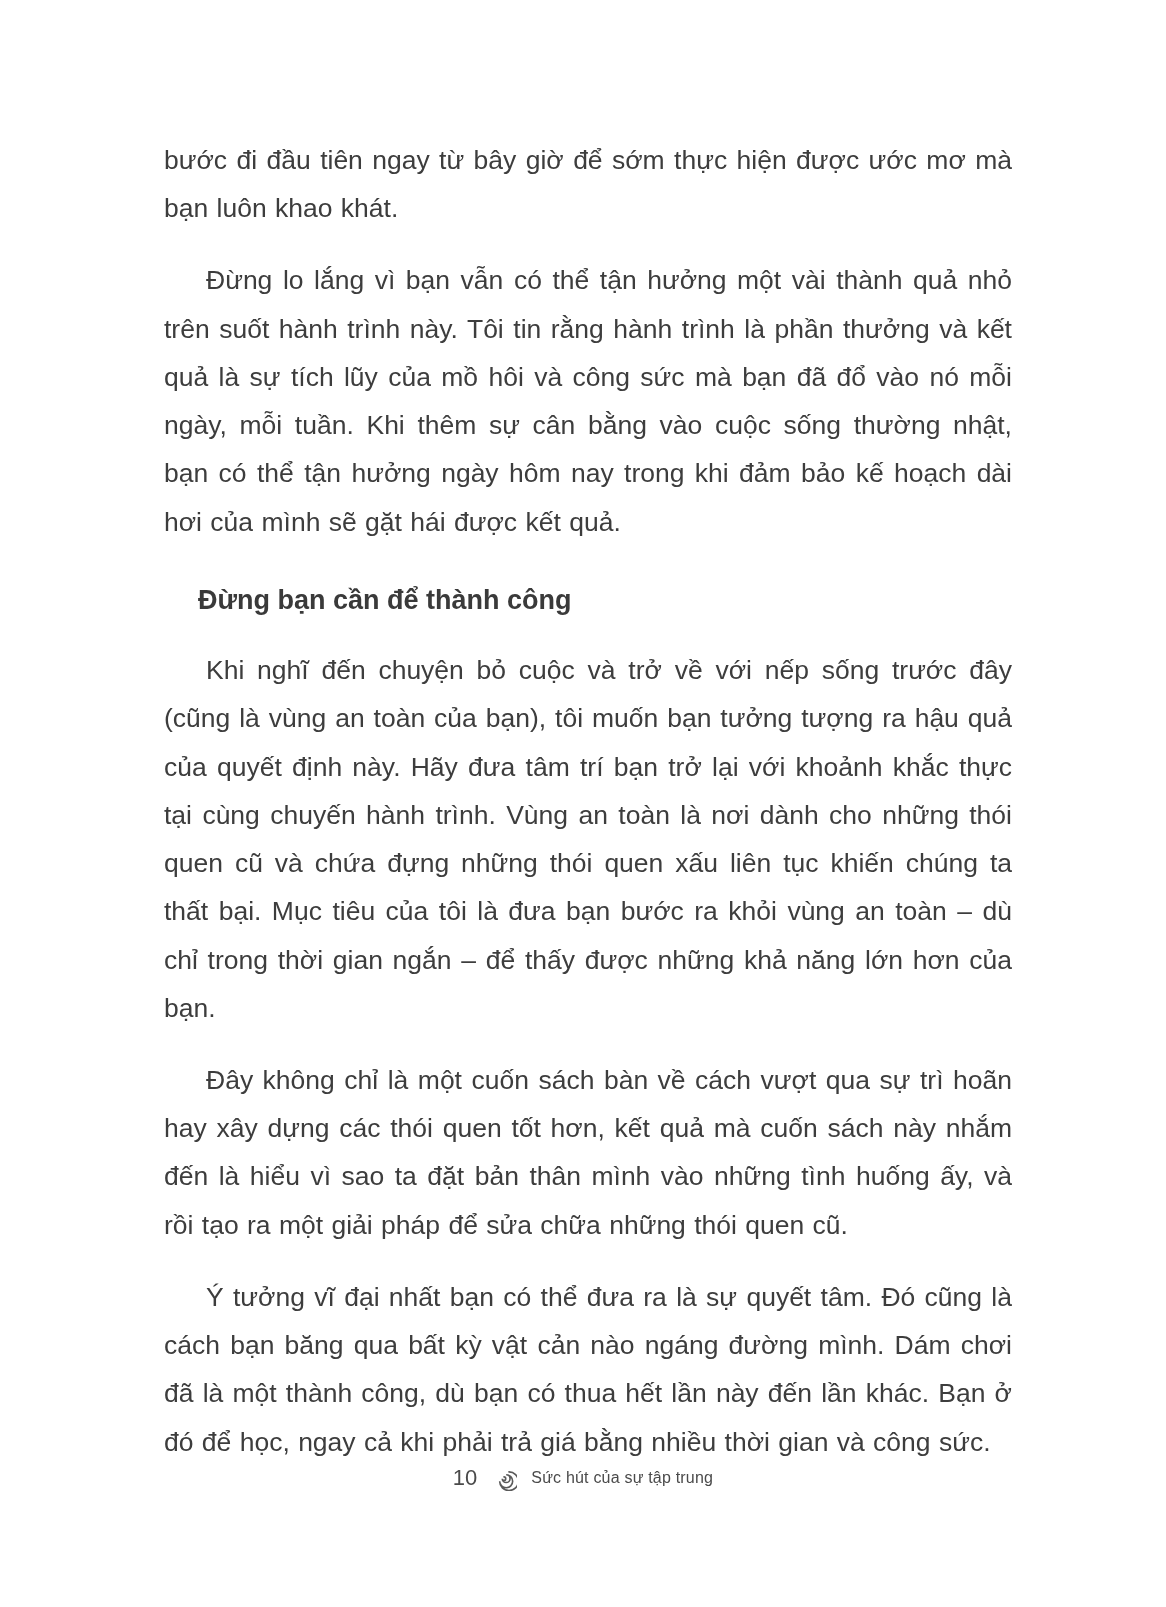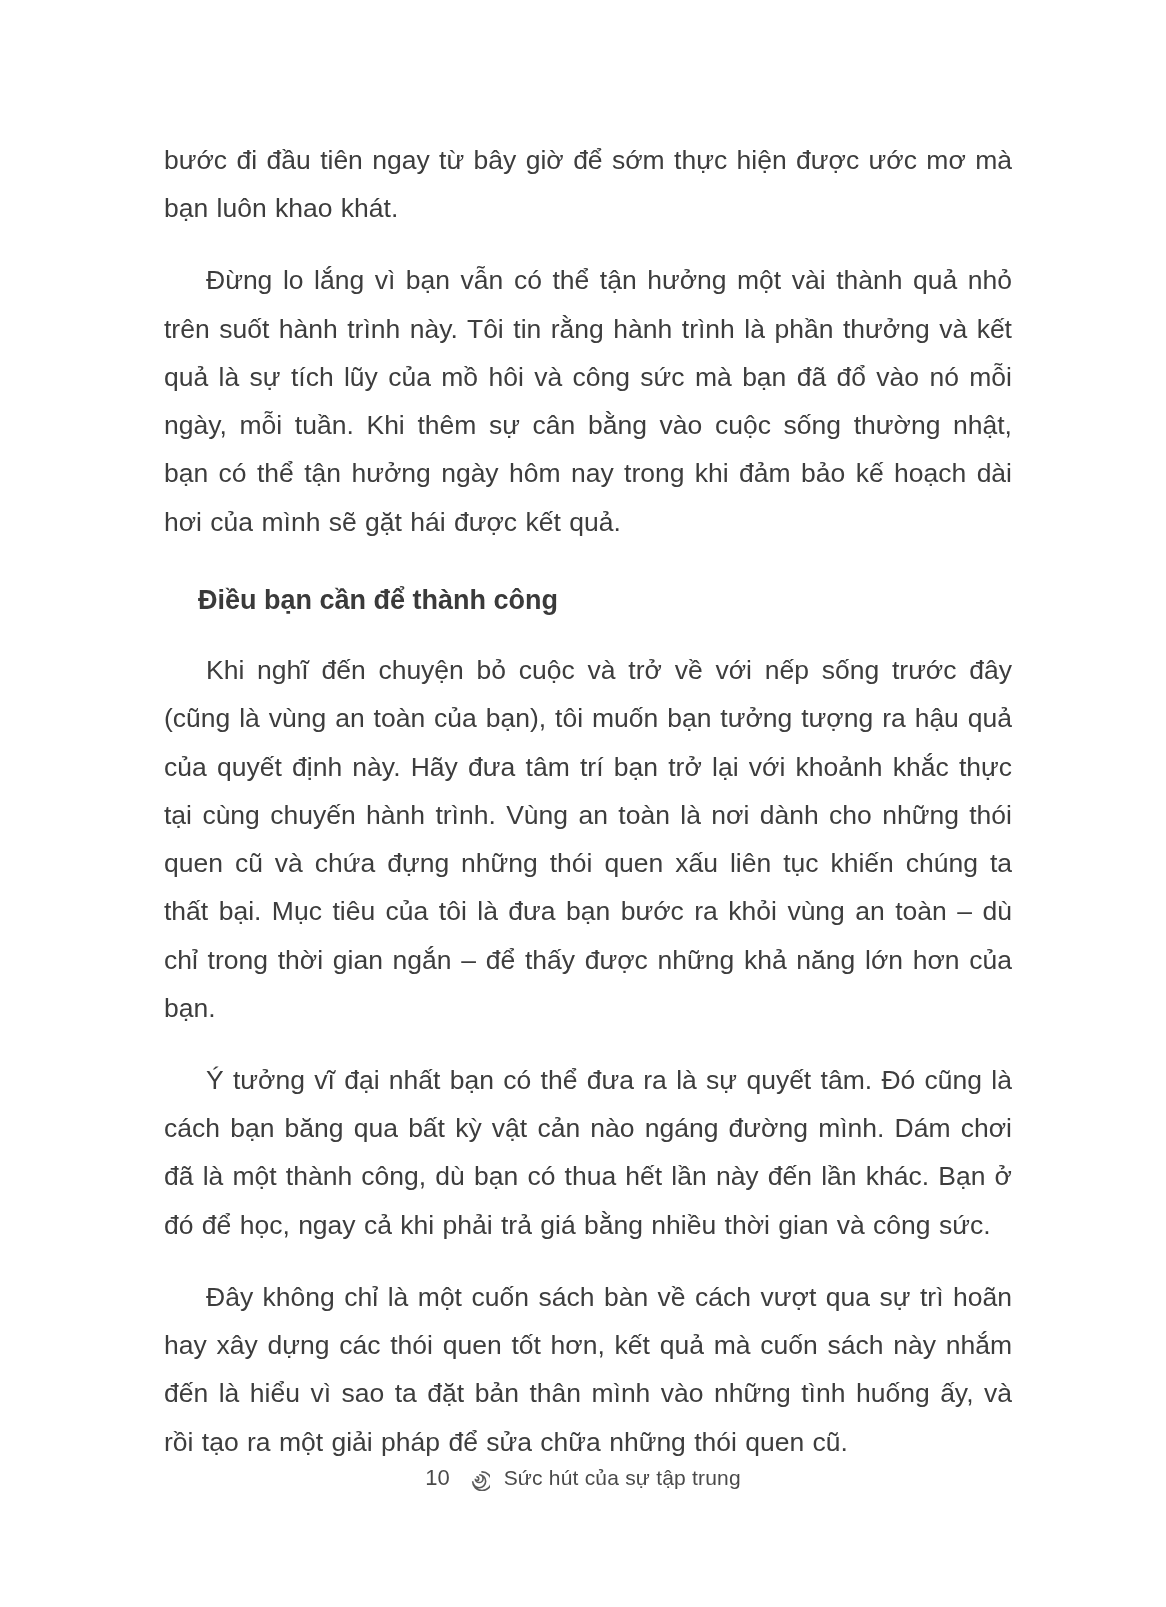--- a/index.html
+++ b/index.html
@@ -50,47 +50,47 @@
     justify-content: center;
     align-items: center;
     gap: 12px;
     color: #4a4a4a;
   }
   .footer .page-number {
     font-size: 22px;
     color: #4a4a4a;
   }
   .footer .book-title {
-    font-size: 21px;
+    font-size: 16px;
     color: #4a4a4a;
     letter-spacing: 0.2px;
   }
   .footer .icon-wrap {
     display: inline-flex;
     align-items: center;
     justify-content: center;
     margin: 0 2px;
   }
 </style>
 </head>
 <body>
 
 <div class="page">
 
   <p class="para">bước đi đầu tiên ngay từ bây giờ để sớm thực hiện được ước mơ mà bạn luôn khao khát.</p>
 
   <p class="para indent">Đừng lo lắng vì bạn vẫn có thể tận hưởng một vài thành quả nhỏ trên suốt hành trình này. Tôi tin rằng hành trình là phần thưởng và kết quả là sự tích lũy của mồ hôi và công sức mà bạn đã đổ vào nó mỗi ngày, mỗi tuần. Khi thêm sự cân bằng vào cuộc sống thường nhật, bạn có thể tận hưởng ngày hôm nay trong khi đảm bảo kế hoạch dài hơi của mình sẽ gặt hái được kết quả.</p>
 
-  <h2 class="section-heading">Điều bạn cần để thành công</h2>
+  <h2 class="section-heading">Đừng bạn cần để thành công</h2>
 
   <p class="para indent">Khi nghĩ đến chuyện bỏ cuộc và trở về với nếp sống trước đây (cũng là vùng an toàn của bạn), tôi muốn bạn tưởng tượng ra hậu quả của quyết định này. Hãy đưa tâm trí bạn trở lại với khoảnh khắc thực tại cùng chuyến hành trình. Vùng an toàn là nơi dành cho những thói quen cũ và chứa đựng những thói quen xấu liên tục khiến chúng ta thất bại. Mục tiêu của tôi là đưa bạn bước ra khỏi vùng an toàn – dù chỉ trong thời gian ngắn – để thấy được những khả năng lớn hơn của bạn.</p>
 
+  <p class="para indent">Đây không chỉ là một cuốn sách bàn về cách vượt qua sự trì hoãn hay xây dựng các thói quen tốt hơn, kết quả mà cuốn sách này nhắm đến là hiểu vì sao ta đặt bản thân mình vào những tình huống ấy, và rồi tạo ra một giải pháp để sửa chữa những thói quen cũ.</p>
+
   <p class="para indent">Ý tưởng vĩ đại nhất bạn có thể đưa ra là sự quyết tâm. Đó cũng là cách bạn băng qua bất kỳ vật cản nào ngáng đường mình. Dám chơi đã là một thành công, dù bạn có thua hết lần này đến lần khác. Bạn ở đó để học, ngay cả khi phải trả giá bằng nhiều thời gian và công sức.</p>
-
-  <p class="para indent">Đây không chỉ là một cuốn sách bàn về cách vượt qua sự trì hoãn hay xây dựng các thói quen tốt hơn, kết quả mà cuốn sách này nhắm đến là hiểu vì sao ta đặt bản thân mình vào những tình huống ấy, và rồi tạo ra một giải pháp để sửa chữa những thói quen cũ.</p>
 
 </div>
 
 <div class="footer">
   <span class="page-number">10</span>
   <span class="icon-wrap">
     <svg width="26" height="26" viewBox="0 0 24 24" aria-hidden="true">
       <path d="M12 11 a1.6 1.6 0 1 1 -1.6 1.6 a3.6 3.6 0 1 0 3.6 -3.6 a6 6 0 1 1 -6 6 a8.6 8.6 0 1 0 8.6 -8.6" fill="none" stroke="#5a5a5a" stroke-width="1.5" stroke-linecap="round"></path>
     </svg>
   </span>

